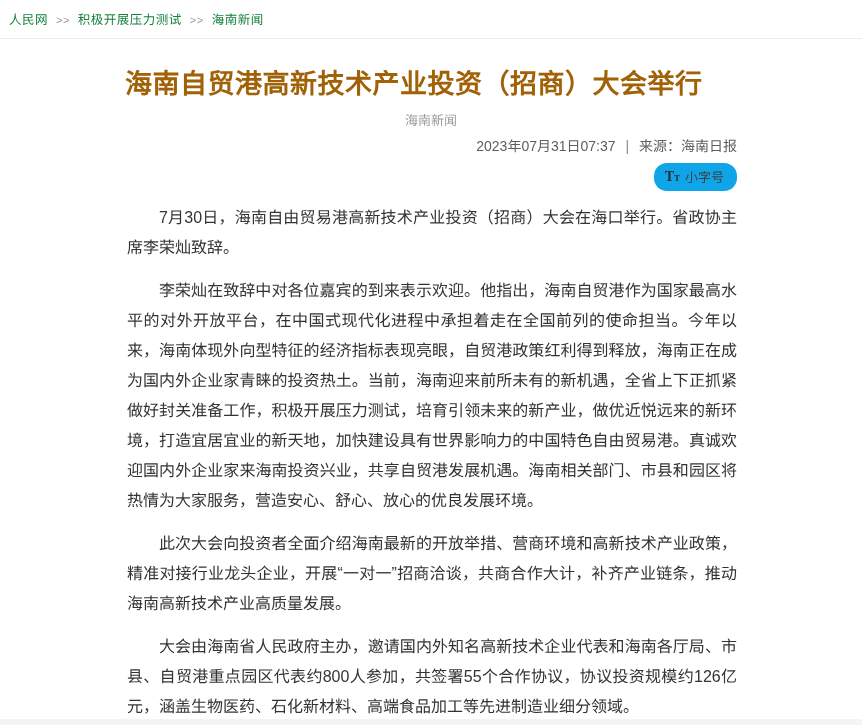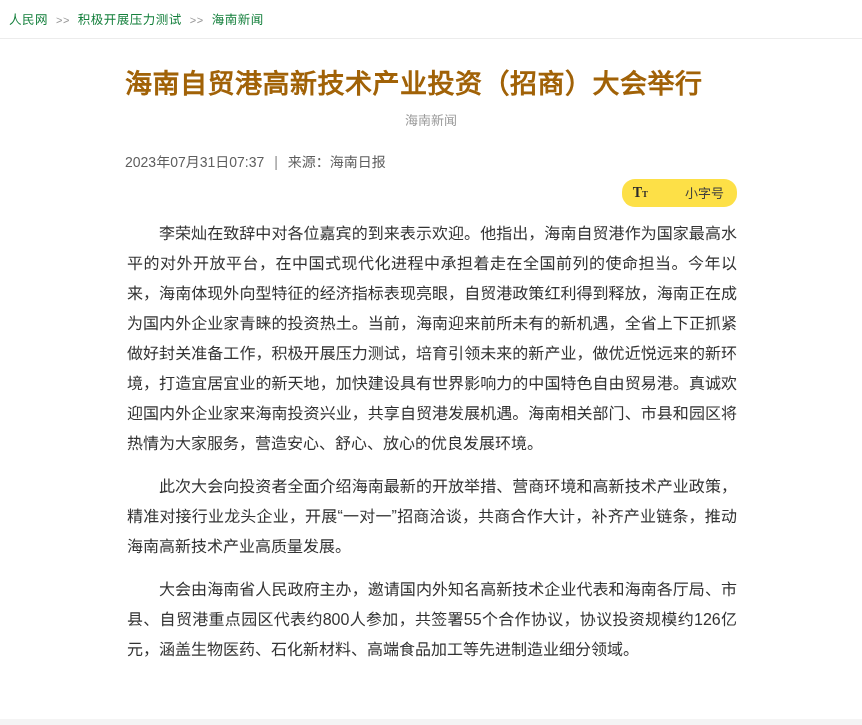--- a/index.html
+++ b/index.html
@@ -39,40 +39,39 @@
     letter-spacing: 0.5px;
     line-height: 34px;
   }
   .subtitle {
     margin-top: 9px;
     text-align: center;
     font-size: 13px;
     color: #9b9b9b;
   }
   .meta {
-    margin-top: 22px;
-    text-align: left;
+    margin-top: 6px;
+    text-align: right;
     font-size: 14px;
     color: #5e5e5e;
   }
   .meta .meta-sep { margin: 0 6px; color: #8a8a8a; }
   .meta .source-name { color: #5e5e5e; text-decoration: none; cursor: pointer; }
 
   .toolbar { text-align: right; margin-top: 8px; height: 26px; }
   .font-size-btn {
     display: inline-flex; align-items: center;
-    background: #fde047;
+    background: #0ea5e9;
     border: none;
     border-radius: 13px;
     padding: 4px 13px 5px 11px;
     font-size: 13px;
     color: #3f3f3f;
     cursor: pointer;
     font-family: "Liberation Sans", "DejaVu Sans", sans-serif;
-    gap: 32px;
   }
   .tt-icon { font-family: "Liberation Serif", "DejaVu Serif", serif; color: #2b2b2b; margin-right: 5px; }
   .tt-icon .t-large { font-size: 14px; font-weight: 700; }
   .tt-icon .t-small { font-size: 9px; font-weight: 700; }
 
   .article {
     margin-top: 14px;
     font-size: 16px;
     line-height: 30px;
     color: #333333;
@@ -116,20 +115,21 @@
     </div>
 
     <div class="toolbar">
       <button class="font-size-btn">
         <span class="tt-icon"><span class="t-large">T</span><span class="t-small">T</span></span>
         <span>小字号</span>
       </button>
     </div>
 
     <div class="article">
+      <p>7月30日，海南自由贸易港高新技术产业投资（招商）大会在海口举行。省政协主席李荣灿致辞。</p>
       <p>李荣灿在致辞中对各位嘉宾的到来表示欢迎。他指出，海南自贸港作为国家最高水平的对外开放平台，在中国式现代化进程中承担着走在全国前列的使命担当。今年以来，海南体现外向型特征的经济指标表现亮眼，自贸港政策红利得到释放，海南正在成为国内外企业家青睐的投资热土。当前，海南迎来前所未有的新机遇，全省上下正抓紧做好封关准备工作，积极开展压力测试，培育引领未来的新产业，做优近悦远来的新环境，打造宜居宜业的新天地，加快建设具有世界影响力的中国特色自由贸易港。真诚欢迎国内外企业家来海南投资兴业，共享自贸港发展机遇。海南相关部门、市县和园区将热情为大家服务，营造安心、舒心、放心的优良发展环境。</p>
       <p>此次大会向投资者全面介绍海南最新的开放举措、营商环境和高新技术产业政策，精准对接行业龙头企业，开展“一对一”招商洽谈，共商合作大计，补齐产业链条，推动海南高新技术产业高质量发展。</p>
       <p>大会由海南省人民政府主办，邀请国内外知名高新技术企业代表和海南各厅局、市县、自贸港重点园区代表约800人参加，共签署55个合作协议，协议投资规模约126亿元，涵盖生物医药、石化新材料、高端食品加工等先进制造业细分领域。</p>
 
     </div>
 
   </div>
 
   <div class="bottom-bar"></div>
 

